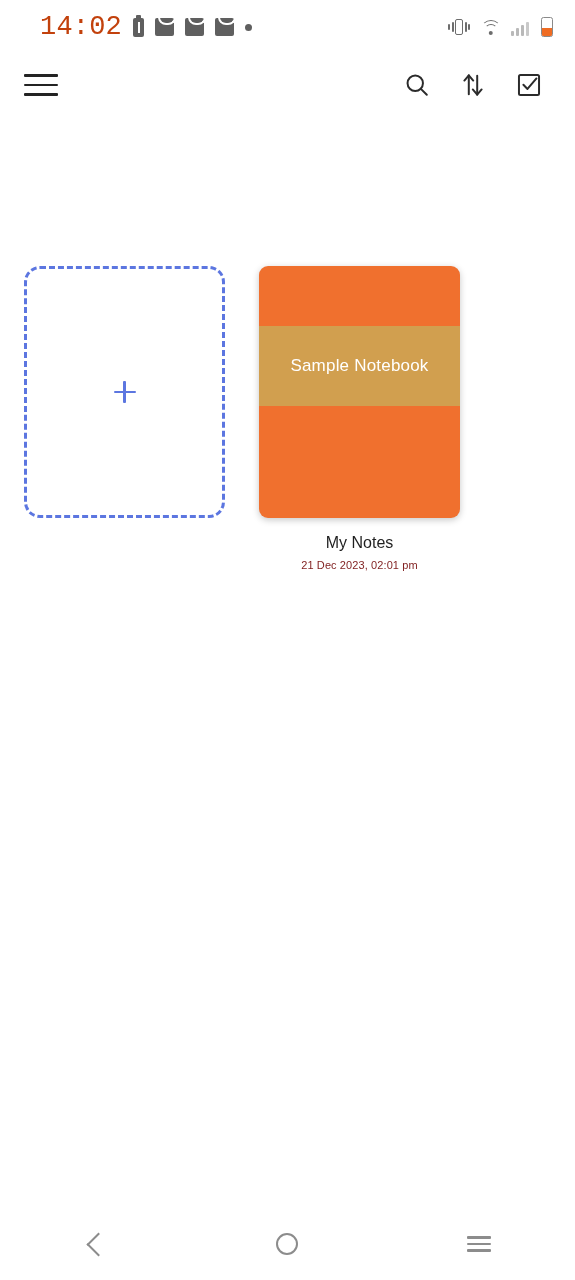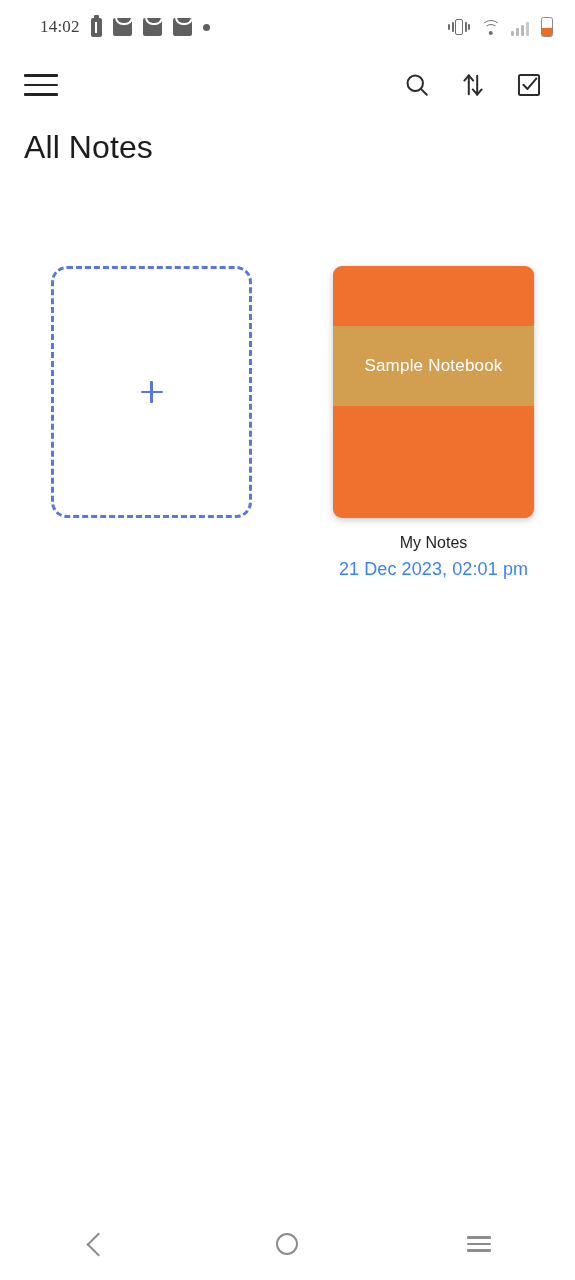--- a/index.html
+++ b/index.html
@@ -23,24 +23,24 @@
     top: 0; left: 0;
     width: 575px; height: 54px;
     display: flex;
     align-items: center;
     justify-content: space-between;
     padding: 0 22px 0 40px;
   }
   .sb-left { display: flex; align-items: center; gap: 11px; }
   .sb-right { display: flex; align-items: center; gap: 10px; }
   .sb-time {
-    font-size: 17px;
-    color: #404040;
+    font-size: 27px;
+    color: #c2410c;
     letter-spacing: 0.2px;
-    font-family: Liberation Serif, serif;
+    font-family: Liberation Mono, monospace;
   }
   .ic-batt-alert {
     width: 11px; height: 19px;
     background: #5f5f5f;
     border-radius: 2px;
     position: relative;
   }
   .ic-batt-alert::before {
     content: "";
     position: absolute;
@@ -201,22 +201,22 @@
     letter-spacing: 0.1px;
     font-weight: 400;
   }
 
   
   .grid {
     position: absolute;
     top: 266px; left: 0;
     width: 575px;
     display: flex;
-    padding-left: 51px;
-    gap: 81px;
+    padding-left: 24px;
+    gap: 34px;
   }
   .cell {
     width: 201px;
     display: flex;
     flex-direction: column;
     align-items: center;
   }
 
   .add-card {
     width: 201px; height: 252px;
@@ -273,22 +273,22 @@
   }
 
   .nb-title {
     margin-top: 16px;
     font-size: 16px;
     color: #1f1f1f;
     text-align: center;
   }
   .nb-date {
     margin-top: 7px;
-    font-size: 18px;
-    color: #3b82f6;
+    font-size: 11px;
+    color: #7f1d1d;
     text-align: center;
     letter-spacing: 0.1px;
   }
 
   
   .navbar {
     position: absolute;
     bottom: 0; left: 0;
     width: 575px; height: 72px;
     display: flex;
@@ -390,21 +390,20 @@
       </div>
       <div class="tb-btn">
         <svg width="28" height="28" viewBox="0 0 24 24" fill="none">
           <rect x="3.4" y="3.4" width="17.2" height="17.2" rx="1.3" stroke="#2b2b2b" stroke-width="1.7"></rect>
           <polyline points="7.2,11.8 10.7,15.4 18.4,6.4" stroke="#2b2b2b" stroke-width="1.7" stroke-linecap="round" stroke-linejoin="round" fill="none"></polyline>
         </svg>
       </div>
     </div>
   </div>
 
-  <div class="page-title">All Notes</div>
 
   <div class="grid">
 
     <div class="cell">
       <div class="add-card">
         <div class="plus"></div>
       </div>
     </div>
 
     <div class="cell">

